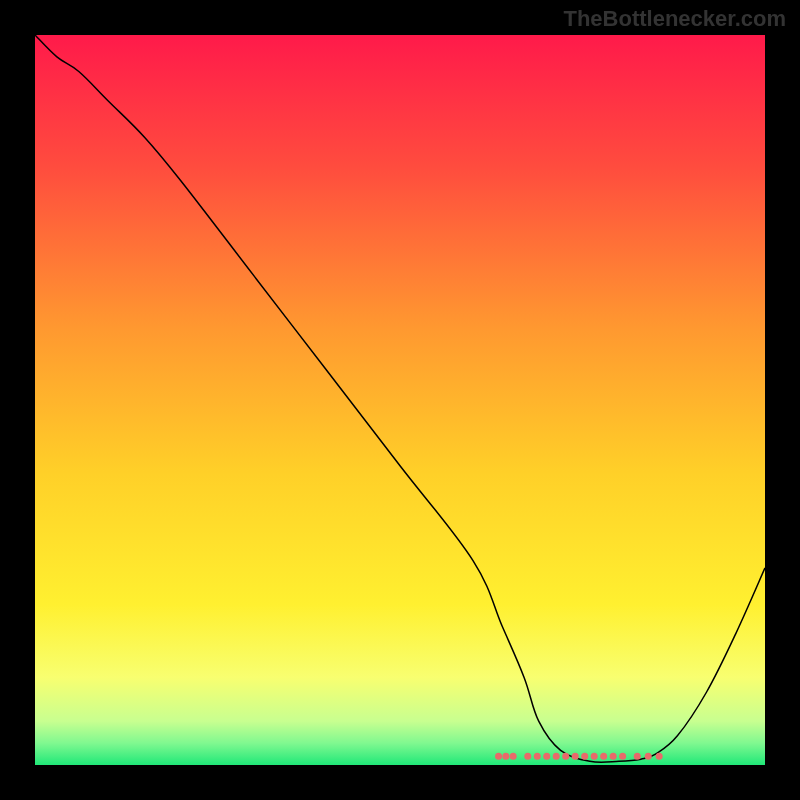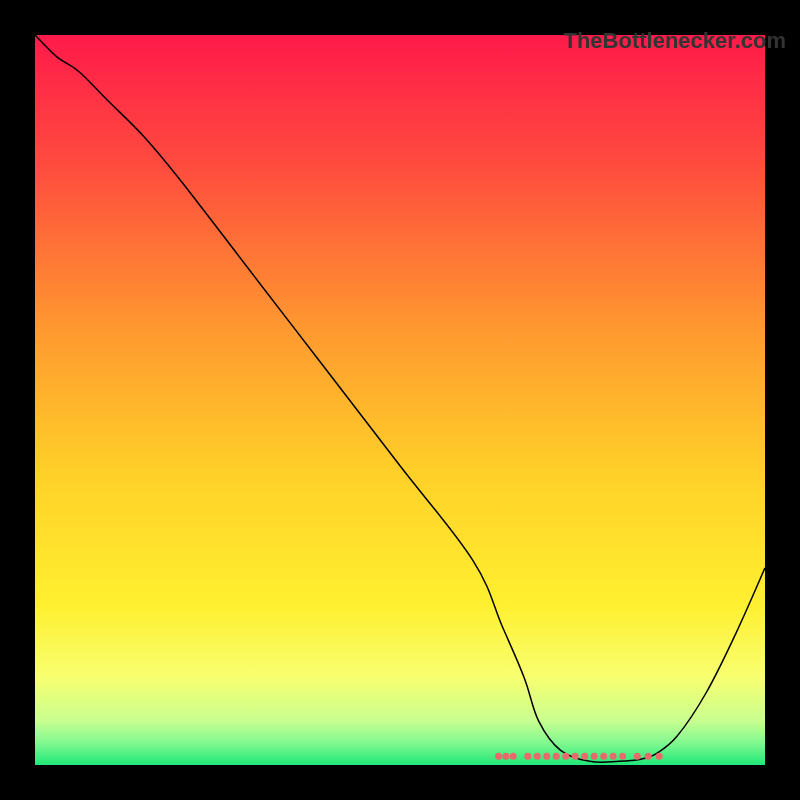--- a/index.html
+++ b/index.html
@@ -12,21 +12,20 @@
     font-family: Arial, sans-serif;
   }
   .watermark {
     position: absolute;
     top: 6px;
     right: 14px;
     color: #333;
     font-size: 22px;
     font-weight: bold;
     z-index: 10;
-    margin-top: 22px;
   }
   .plot-area {
     position: absolute;
     left: 35px;
     top: 35px;
     width: 730px;
     height: 730px;
   }
   svg {
     display: block;

